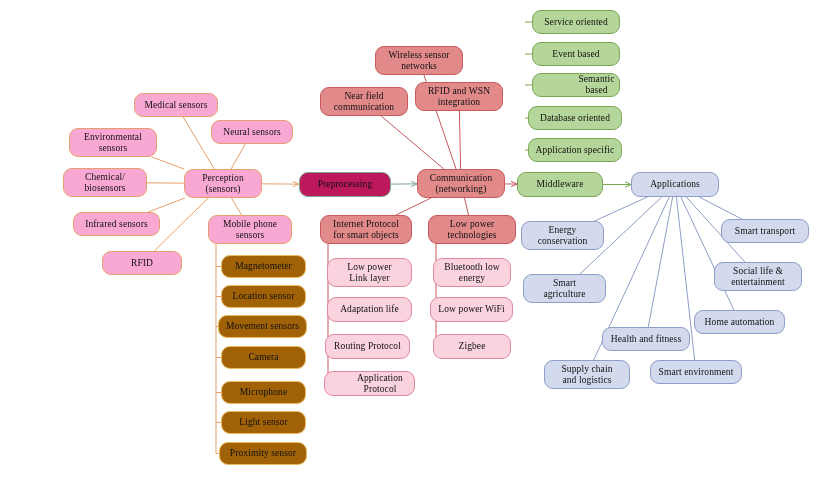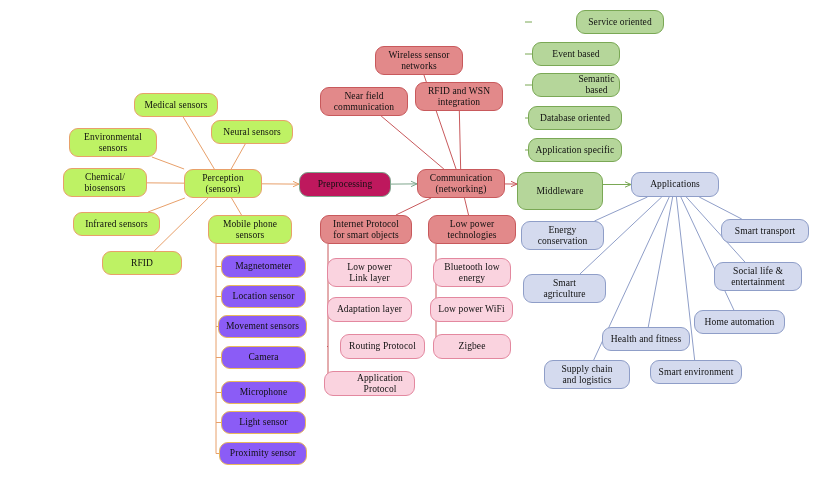--- a/index.html
+++ b/index.html
@@ -35,22 +35,22 @@
     border-width: 1px;
     border-style: solid;
     color: #101010;
     font-size: 9.5px;
     line-height: 11px;
     letter-spacing: 0.1px;
     padding: 1px 3px;
     white-space: pre-line;
   }
   
-  .n-orange      { background: #bef264; border-color: #e8a06a; }
-  .n-yellow      { background: #8b5cf6; border-color: #e9b95c; }
+  .n-orange      { background: #f9a8d4; border-color: #e8a06a; }
+  .n-yellow      { background: #a16207; border-color: #e9b95c; }
   .n-teal        { background: #be185d; border-color: #7fa68d; }
   .n-red         { background: #e2898a; border-color: #c8595c; text-align: center; }
   .n-pink        { background: #fad3df; border-color: #e3889f; }
   .n-green       { background: #b5d69a; border-color: #7aa855; }
   .n-blue        { background: #d4daee; border-color: #8f9ec8; }
 </style>
 </head>
 <body>
 
 <div id="canvas">
@@ -135,33 +135,33 @@
       <div class="node n-red" style="left: 415px; top: 82px; width: 88px; height: 29px;">RFID and WSN
 integration</div>
       <div class="node n-red" style="left: 417px; top: 169px; width: 88px; height: 29px;">Communication
 (networking)</div>
       <div class="node n-red" style="left: 320px; top: 215px; width: 92px; height: 29px;">Internet Protocol
 for smart objects</div>
       <div class="node n-red" style="left: 428px; top: 215px; width: 88px; height: 29px;">Low power
 technologies</div>
       <div class="node n-pink" style="left: 327px; top: 258px; width: 85px; height: 29px;">Low power
 Link layer</div>
-      <div class="node n-pink" style="left: 327px; top: 297px; width: 85px; height: 25px;">Adaptation layer</div>
-      <div class="node n-pink" style="left: 340px; top: 334px; width: 85px; height: 25px;">Routing Protocol</div>
+      <div class="node n-pink" style="left: 327px; top: 297px; width: 85px; height: 25px;">Adaptation life</div>
+      <div class="node n-pink" style="left: 325px; top: 334px; width: 85px; height: 25px;">Routing Protocol</div>
       <div class="node n-pink" style="left: 324px; top: 371px; width: 91px; height: 25px; padding-left: 24px;">Application Protocol</div>
       <div class="node n-pink" style="left: 433px; top: 258px; width: 78px; height: 29px;">Bluetooth low
 energy</div>
       <div class="node n-pink" style="left: 430px; top: 297px; width: 83px; height: 25px;">Low power WiFi</div>
       <div class="node n-pink" style="left: 433px; top: 334px; width: 78px; height: 25px;">Zigbee</div>
-      <div class="node n-green" style="left: 532px; top: 10px; width: 88px; height: 24px; margin-left: 44px;">Service oriented</div>
+      <div class="node n-green" style="left: 532px; top: 10px; width: 88px; height: 24px;">Service oriented</div>
       <div class="node n-green" style="left: 532px; top: 42px; width: 88px; height: 24px;">Event based</div>
       <div class="node n-green" style="left: 532px; top: 73px; width: 88px; height: 24px; padding-left: 44px;">Semantic based</div>
       <div class="node n-green" style="left: 528px; top: 106px; width: 94px; height: 24px;">Database oriented</div>
       <div class="node n-green" style="left: 528px; top: 138px; width: 94px; height: 24px;">Application specific</div>
-      <div class="node n-green" style="left: 517px; top: 172px; width: 86px; height: 38px;">Middleware</div>
+      <div class="node n-green" style="left: 517px; top: 172px; width: 86px; height: 25px;">Middleware</div>
       <div class="node n-blue" style="left: 631px; top: 172px; width: 88px; height: 25px;">Applications</div>
       <div class="node n-blue" style="left: 521px; top: 221px; width: 83px; height: 29px;">Energy
 conservation</div>
       <div class="node n-blue" style="left: 721px; top: 219px; width: 88px; height: 24px;">Smart transport</div>
       <div class="node n-blue" style="left: 523px; top: 274px; width: 83px; height: 29px;">Smart
 agriculture</div>
       <div class="node n-blue" style="left: 714px; top: 262px; width: 88px; height: 29px;">Social life &amp;
 entertainment</div>
       <div class="node n-blue" style="left: 694px; top: 310px; width: 91px; height: 24px;">Home automation</div>
       <div class="node n-blue" style="left: 602px; top: 327px; width: 88px; height: 24px;">Health and fitness</div>

